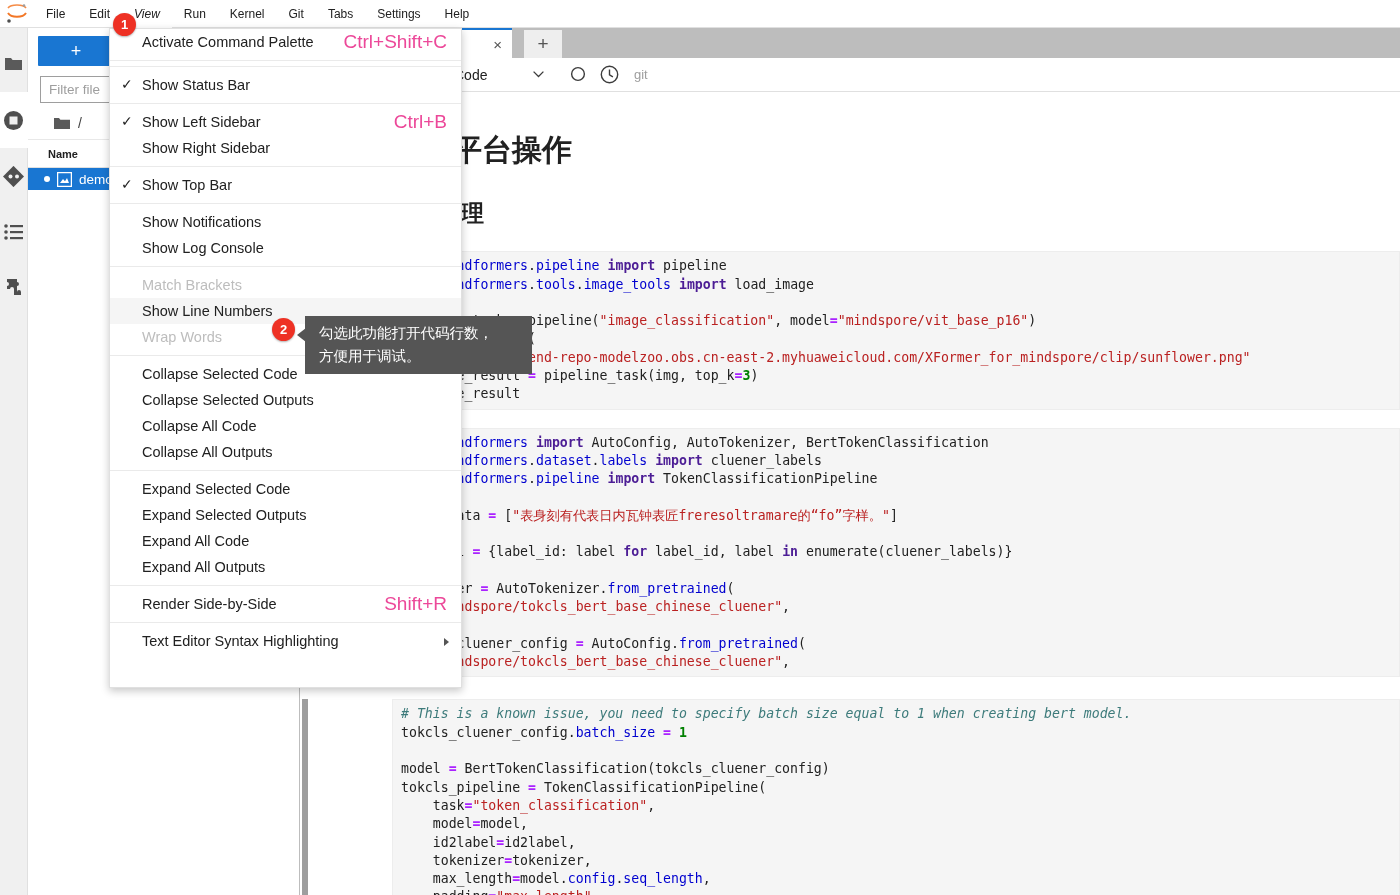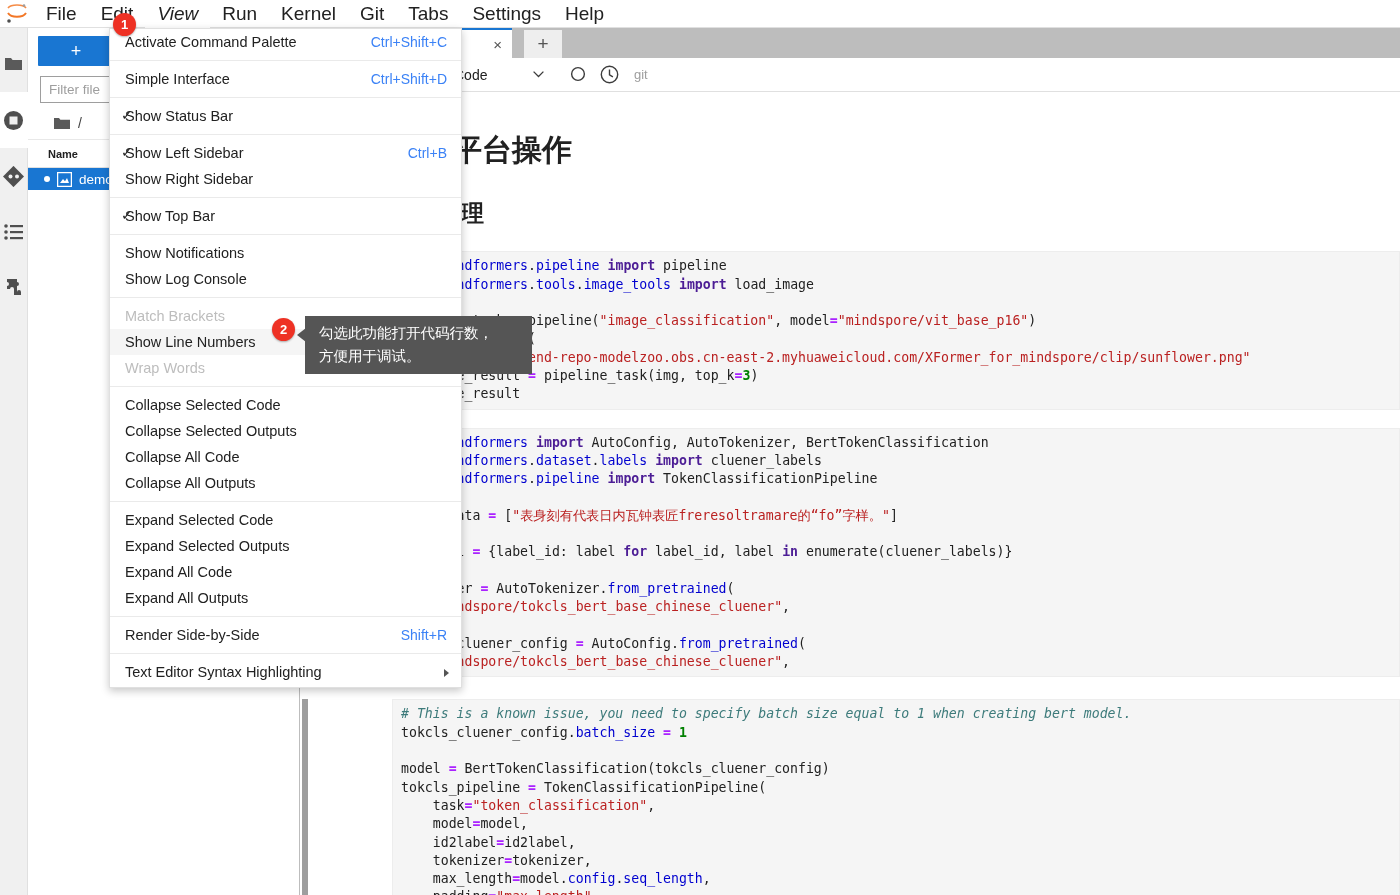--- a/index.html
+++ b/index.html
@@ -13,21 +13,21 @@
 
   
   #menubar {
     position:absolute; left:0; top:0; width:1400px; height:28px;
     background:#fff; border-bottom:1px solid #e0e0e0;
     display:flex; align-items:center; z-index:40;
   }
   #logo { width:34px; height:28px; position:relative; }
   #logo svg { position:absolute; left:6px; top:4px; }
   .menu-top {
-    padding:5px 12px; font-size:19px; color:#212121; cursor:default;
+    padding:5px 12px; font-size:12px; color:#212121; cursor:default;
     height:28px; line-height:18px; white-space:nowrap;
   }
   .menu-top.active { background:#fff;font-style:italic; }
 
   
   #rail {
     position:absolute; left:0; top:28px; width:28px; height:867px;
     background:#f0f0f0; border-right:1px solid #e0e0e0;
     display:flex; flex-direction:column; align-items:center; padding-top:8px;
     z-index:5;
@@ -126,24 +126,24 @@
   .cm { color:#3d7b7b; font-style:italic; }
 
   
   #viewmenu {
     position:absolute; left:109px; top:28px; width:353px; height:660px;
     background:#fff; border:1px solid #e0e0e0;
     box-shadow:0 3px 8px rgba(0,0,0,.22); z-index:60;
   }
   .mi {
     height:26px; display:flex; align-items:center; position:relative;
-    padding-left:15px; padding-right:14px; font-size:14.5px; color:#212121; cursor:pointer;
+    padding-left:32px; padding-right:14px; font-size:14.5px; color:#212121; cursor:pointer;
   }
   .mi .lbl { flex:1; white-space:nowrap; }
-  .mi .sc  { color:#3b82f6; font-size:14px; white-space:nowrap; }
+  .mi .sc  { color:#ec4899; font-size:19px; white-space:nowrap; }
   .mi .chk { position:absolute; left:11px; top:4px; color:#212121; font-size:14px; }
   .mi.disabled { color:#bdbdbd; cursor:default; }
   .mi.hl { background:#f5f5f5; }
   .mi.sub::after {
     content:""; position:absolute; right:12px; top:10px;
     border-left:5px solid #555; border-top:4px solid transparent; border-bottom:4px solid transparent;
   }
   .msep { height:1px; background:#eaeaea; margin:5px 0; }
 
   
@@ -372,24 +372,20 @@
 
   </div>
 </div>
 
 <div id="viewmenu">
     <div class="mi">
       <span class="lbl">Activate Command Palette</span>
       <span class="sc">Ctrl+Shift+C</span>
     </div>
     <div class="msep"></div>
-    <div class="mi">
-      <span class="lbl">Simple Interface</span>
-      <span class="sc">Ctrl+Shift+D</span>
-    </div>
     <div class="msep"></div>
     <div class="mi">
       <span class="chk">✓</span>
       <span class="lbl">Show Status Bar</span>
     </div>
     <div class="msep"></div>
     <div class="mi">
       <span class="chk">✓</span>
       <span class="lbl">Show Left Sidebar</span>
       <span class="sc">Ctrl+B</span>

